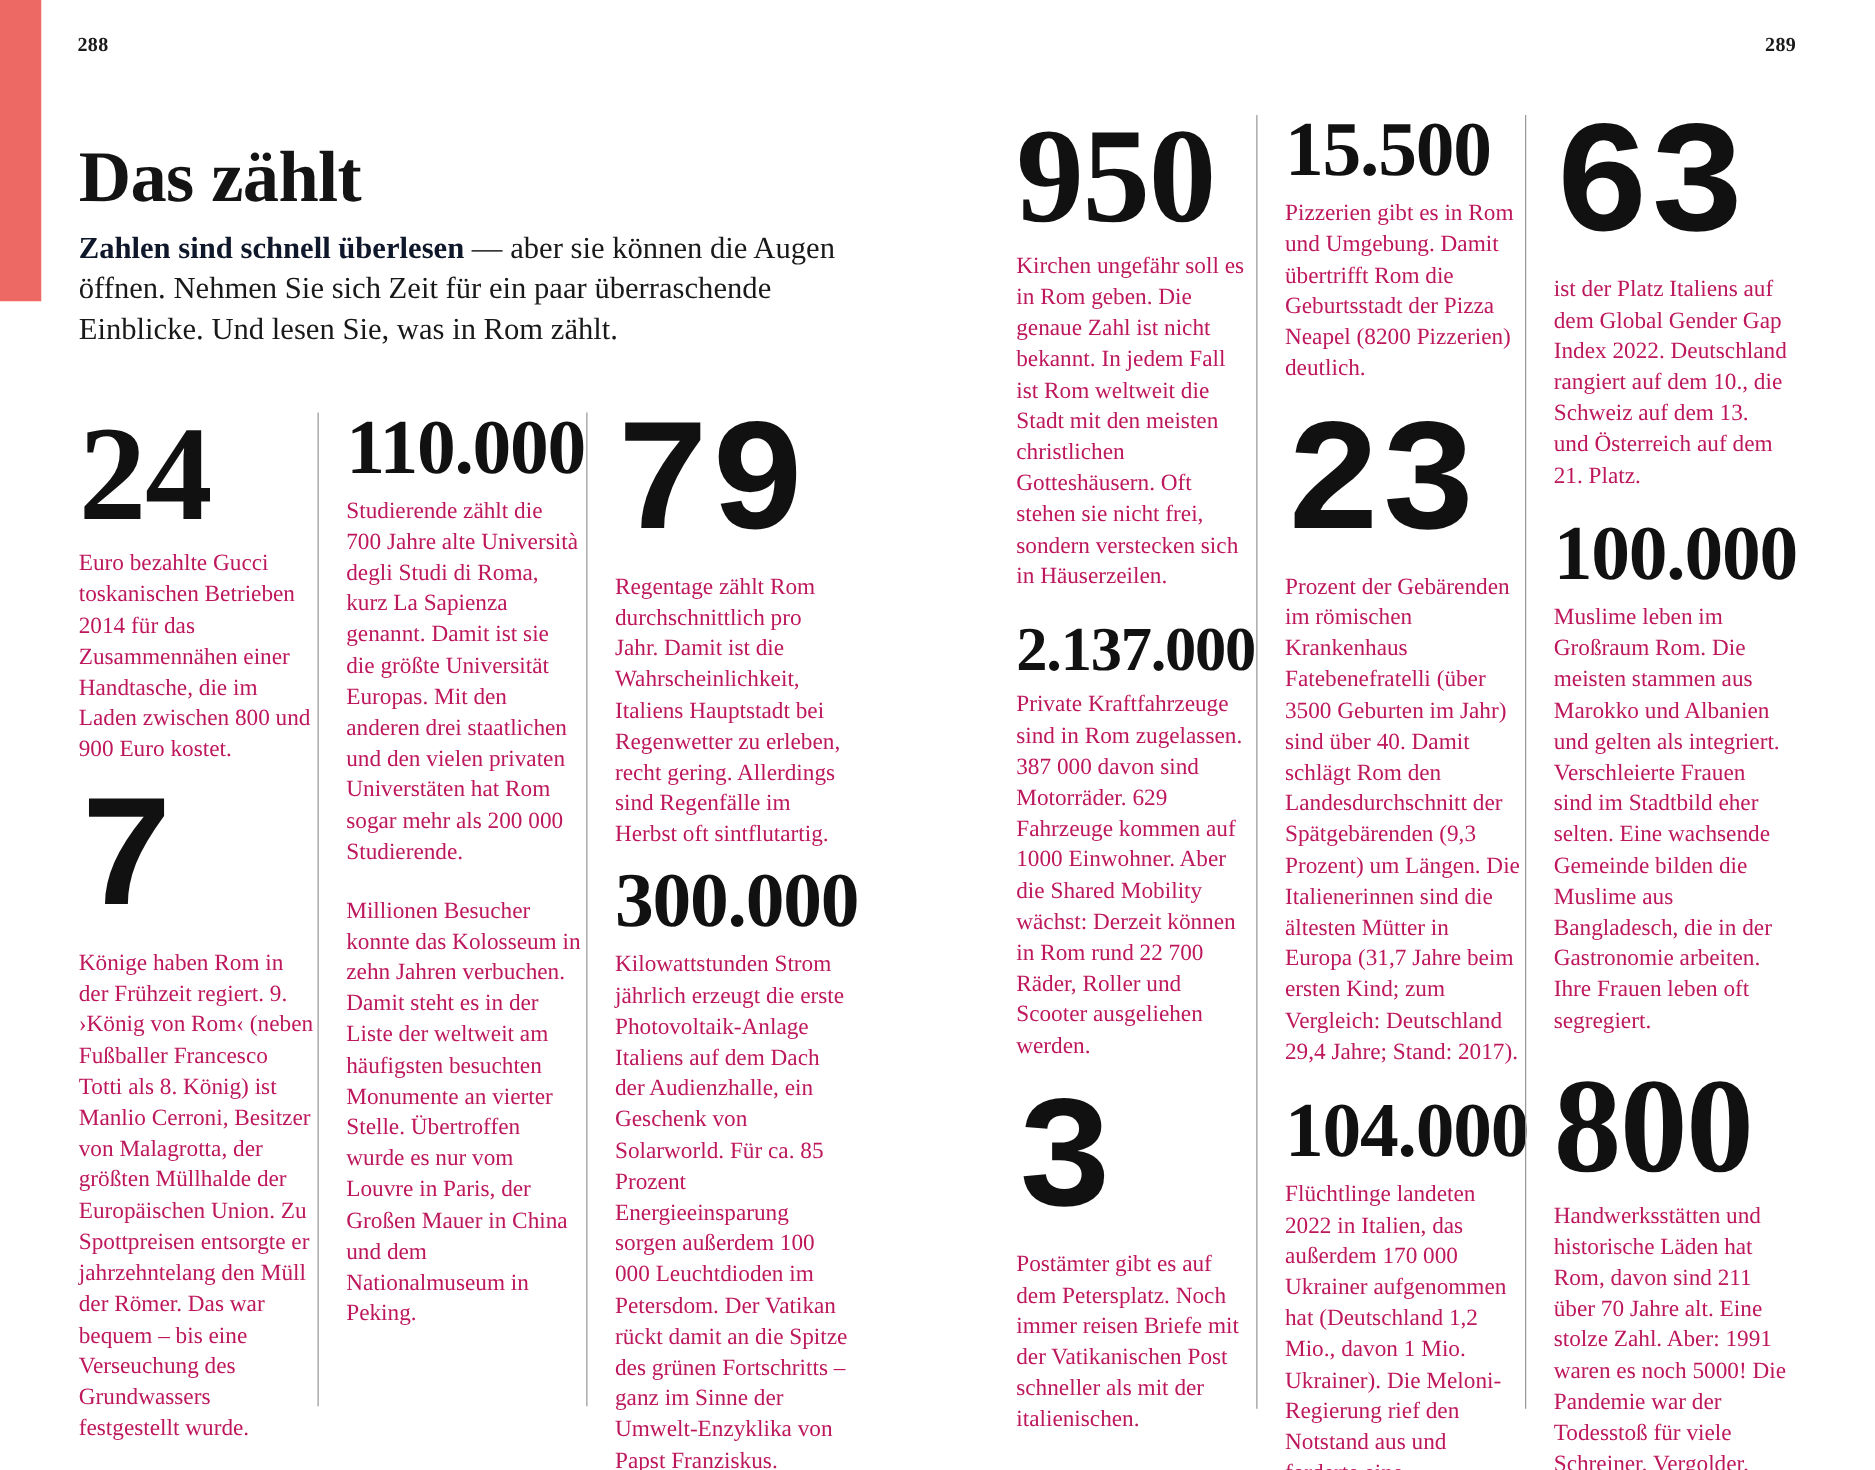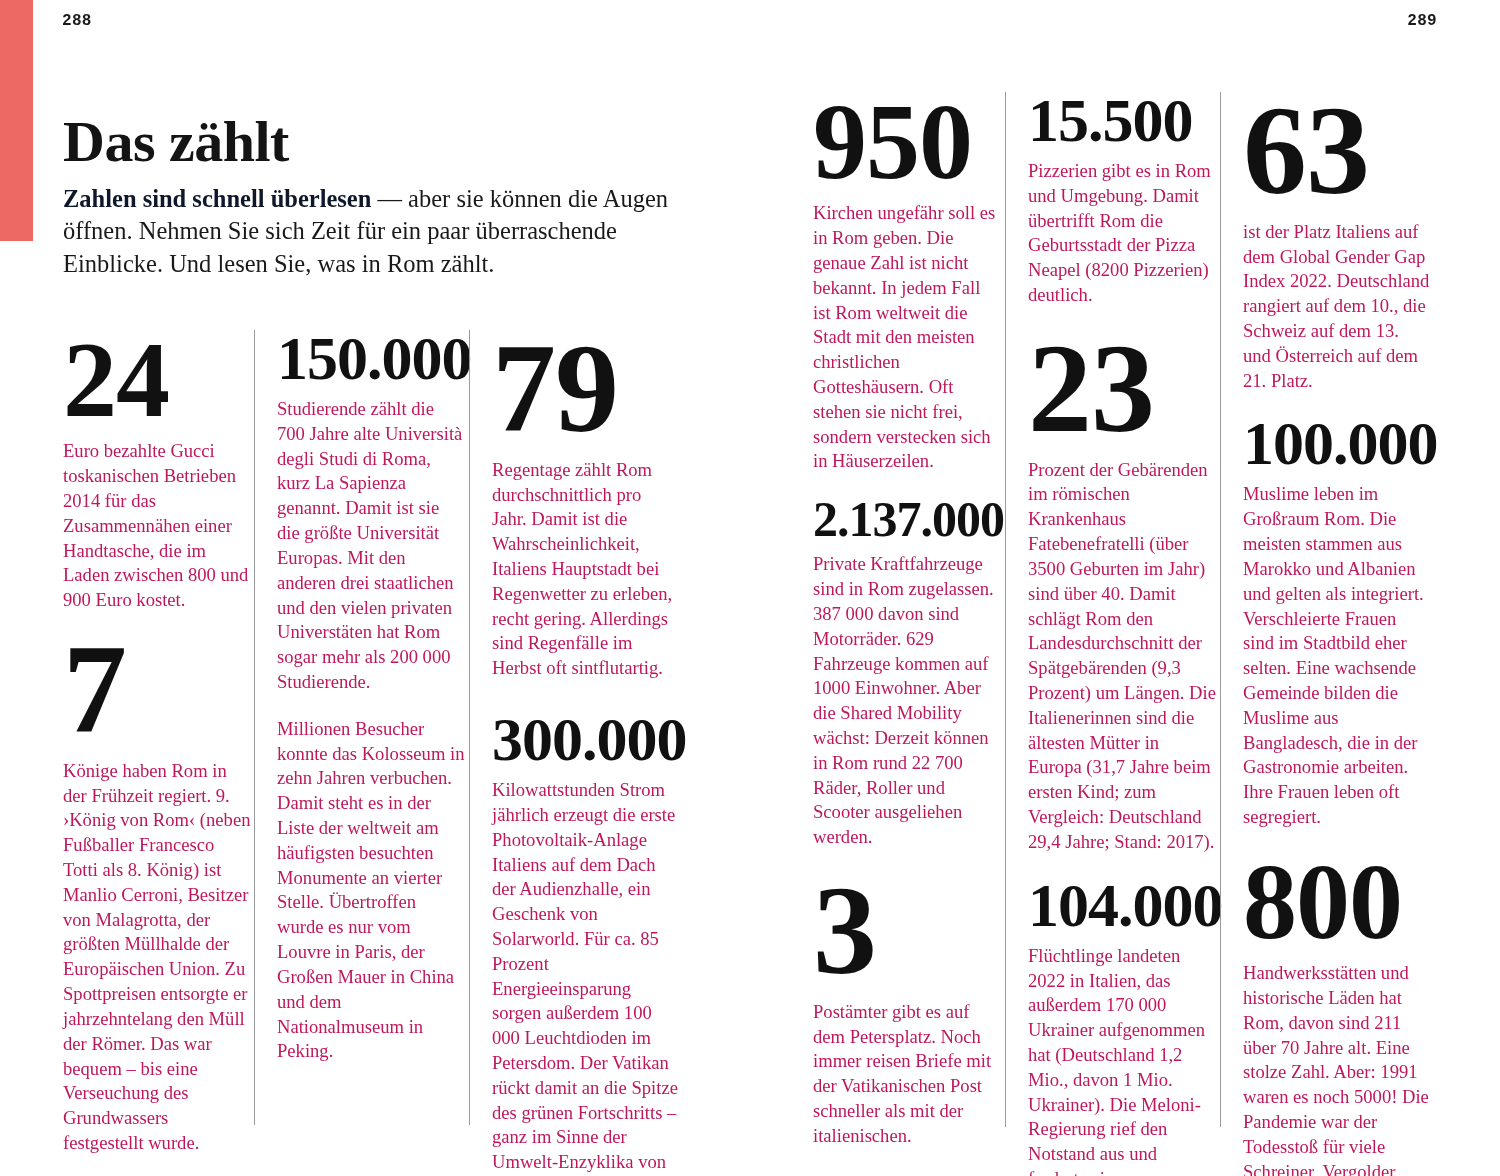--- a/index.html
+++ b/index.html
@@ -21,22 +21,22 @@
     left: 0;
     top: 0;
     width: 33px;
     height: 241px;
     background: #ec6a63;
   }
 
   
   .folio {
     position: absolute;
-    top: 12px;
-    font-family: Liberation Mono, monospace;
+    top: 28px;
+    font-family: Liberation Serif, serif;
     font-weight: bold;
     font-size: 16px;
     color: #1a1a1a;
     letter-spacing: 0.3px;
   }
   .folio-left  { left: 62px; }
   .folio-right { right: 63px; }
 
   
   .headline {
@@ -78,21 +78,21 @@
 
   .entry { margin-bottom: 4px; }
 
   .big-num {
     font-weight: bold;
     color: #111111;
     line-height: 0.92;
     letter-spacing: -1px;
     margin-bottom: 10px;
   }
-  .big-num.s-xl  { font-size: 128px; }
+  .big-num.s-xl  { font-size: 128px; font-family: Liberation Mono, monospace; }
   .big-num.s-lg  { font-size: 108px; }
   .big-num.s-md  { font-size: 62px; }
   .big-num.s-sm  { font-size: 50px; }
 
   .body-text {
     font-size: 18.6px;
     line-height: 1.335;
     color: #be185d;
     text-align: left;
     hyphens: manual;
@@ -125,32 +125,32 @@
       <p class="body-text" style="margin: 0px 0px 18px;">Euro bezahlte Gucci toskanischen Betrieben 2014 für das Zusammennähen einer Handtasche, die im Laden zwischen 800 und 900 Euro kostet.</p>
     </div>
     <div class="entry">
       <div class="big-num s-xl">7</div>
       <p class="body-text" style="margin: 0px 0px 22px;">Könige haben Rom in der Frühzeit regiert. 9. ›König von Rom‹ (neben Fußballer Francesco Totti als 8. König) ist Manlio Cerroni, Besitzer von Malagrotta, der größten Müllhalde der Europäischen Union. Zu Spottpreisen entsorgte er jahrzehntelang den Müll der Römer. Das war bequem – bis eine Verseuchung des Grundwassers festgestellt wurde.</p>
     </div>
   </div>
 <div class="col" id="col-2">
     <div class="rule" style="height: 795px;"></div>
     <div class="entry">
-      <div class="big-num s-md">150.000</div>
+      <div class="big-num s-md">110.000</div>
       <p class="body-text" style="margin: 0px 0px 22px;">Studierende zählt die 700 Jahre alte Università degli Studi di Roma, kurz La Sapienza genannt. Damit ist sie die größte Universität Europas. Mit den anderen drei staatlichen und den vielen privaten Universtäten hat Rom sogar mehr als 200 000 Studierende.</p>
     </div>
     <div class="entry">
       <p class="body-text" style="margin: 0px 0px 22px;">Millionen Besucher konnte das Kolosseum in zehn Jahren verbuchen. Damit steht es in der Liste der weltweit am häufigsten besuchten Monumente an vierter Stelle. Übertroffen wurde es nur vom Louvre in Paris, der Großen Mauer in China und dem Nationalmuseum in Peking.</p>
     </div>
   </div>
 <div class="col" id="col-3">
     <div class="rule" style="height: 795px;"></div>
     <div class="entry">
       <div class="big-num s-xl">79</div>
-      <p class="body-text" style="margin: 0px 0px 30px;">Regentage zählt Rom durchschnittlich pro Jahr. Damit ist die Wahrscheinlichkeit, Italiens Hauptstadt bei Regenwetter zu erleben, recht gering. Allerdings sind Regenfälle im Herbst oft sintflutartig.</p>
+      <p class="body-text" style="margin: 0px 0px 12px;">Regentage zählt Rom durchschnittlich pro Jahr. Damit ist die Wahrscheinlichkeit, Italiens Hauptstadt bei Regenwetter zu erleben, recht gering. Allerdings sind Regenfälle im Herbst oft sintflutartig.</p>
     </div>
     <div class="entry">
       <div class="big-num s-md">300.000</div>
       <p class="body-text" style="margin: 0px 0px 22px;">Kilowattstunden Strom jährlich erzeugt die erste Photovoltaik-Anlage Italiens auf dem Dach der Audienzhalle, ein Geschenk von Solarworld. Für ca. 85 Prozent Energieeinsparung sorgen außerdem 100 000 Leuchtdioden im Petersdom. Der Vatikan rückt damit an die Spitze des grünen Fortschritts – ganz im Sinne der Umwelt-Enzyklika von Papst Franziskus.</p>
     </div>
   </div>
 <div class="col" id="col-4">
     <div class="entry">
       <div class="big-num s-lg">950</div>
       <p class="body-text" style="margin: 0px 0px 22px;">Kirchen ungefähr soll es in Rom geben. Die genaue Zahl ist nicht bekannt. In jedem Fall ist Rom weltweit die Stadt mit den meisten christlichen Gotteshäusern. Oft stehen sie nicht frei, sondern verstecken sich in Häuserzeilen.</p>

